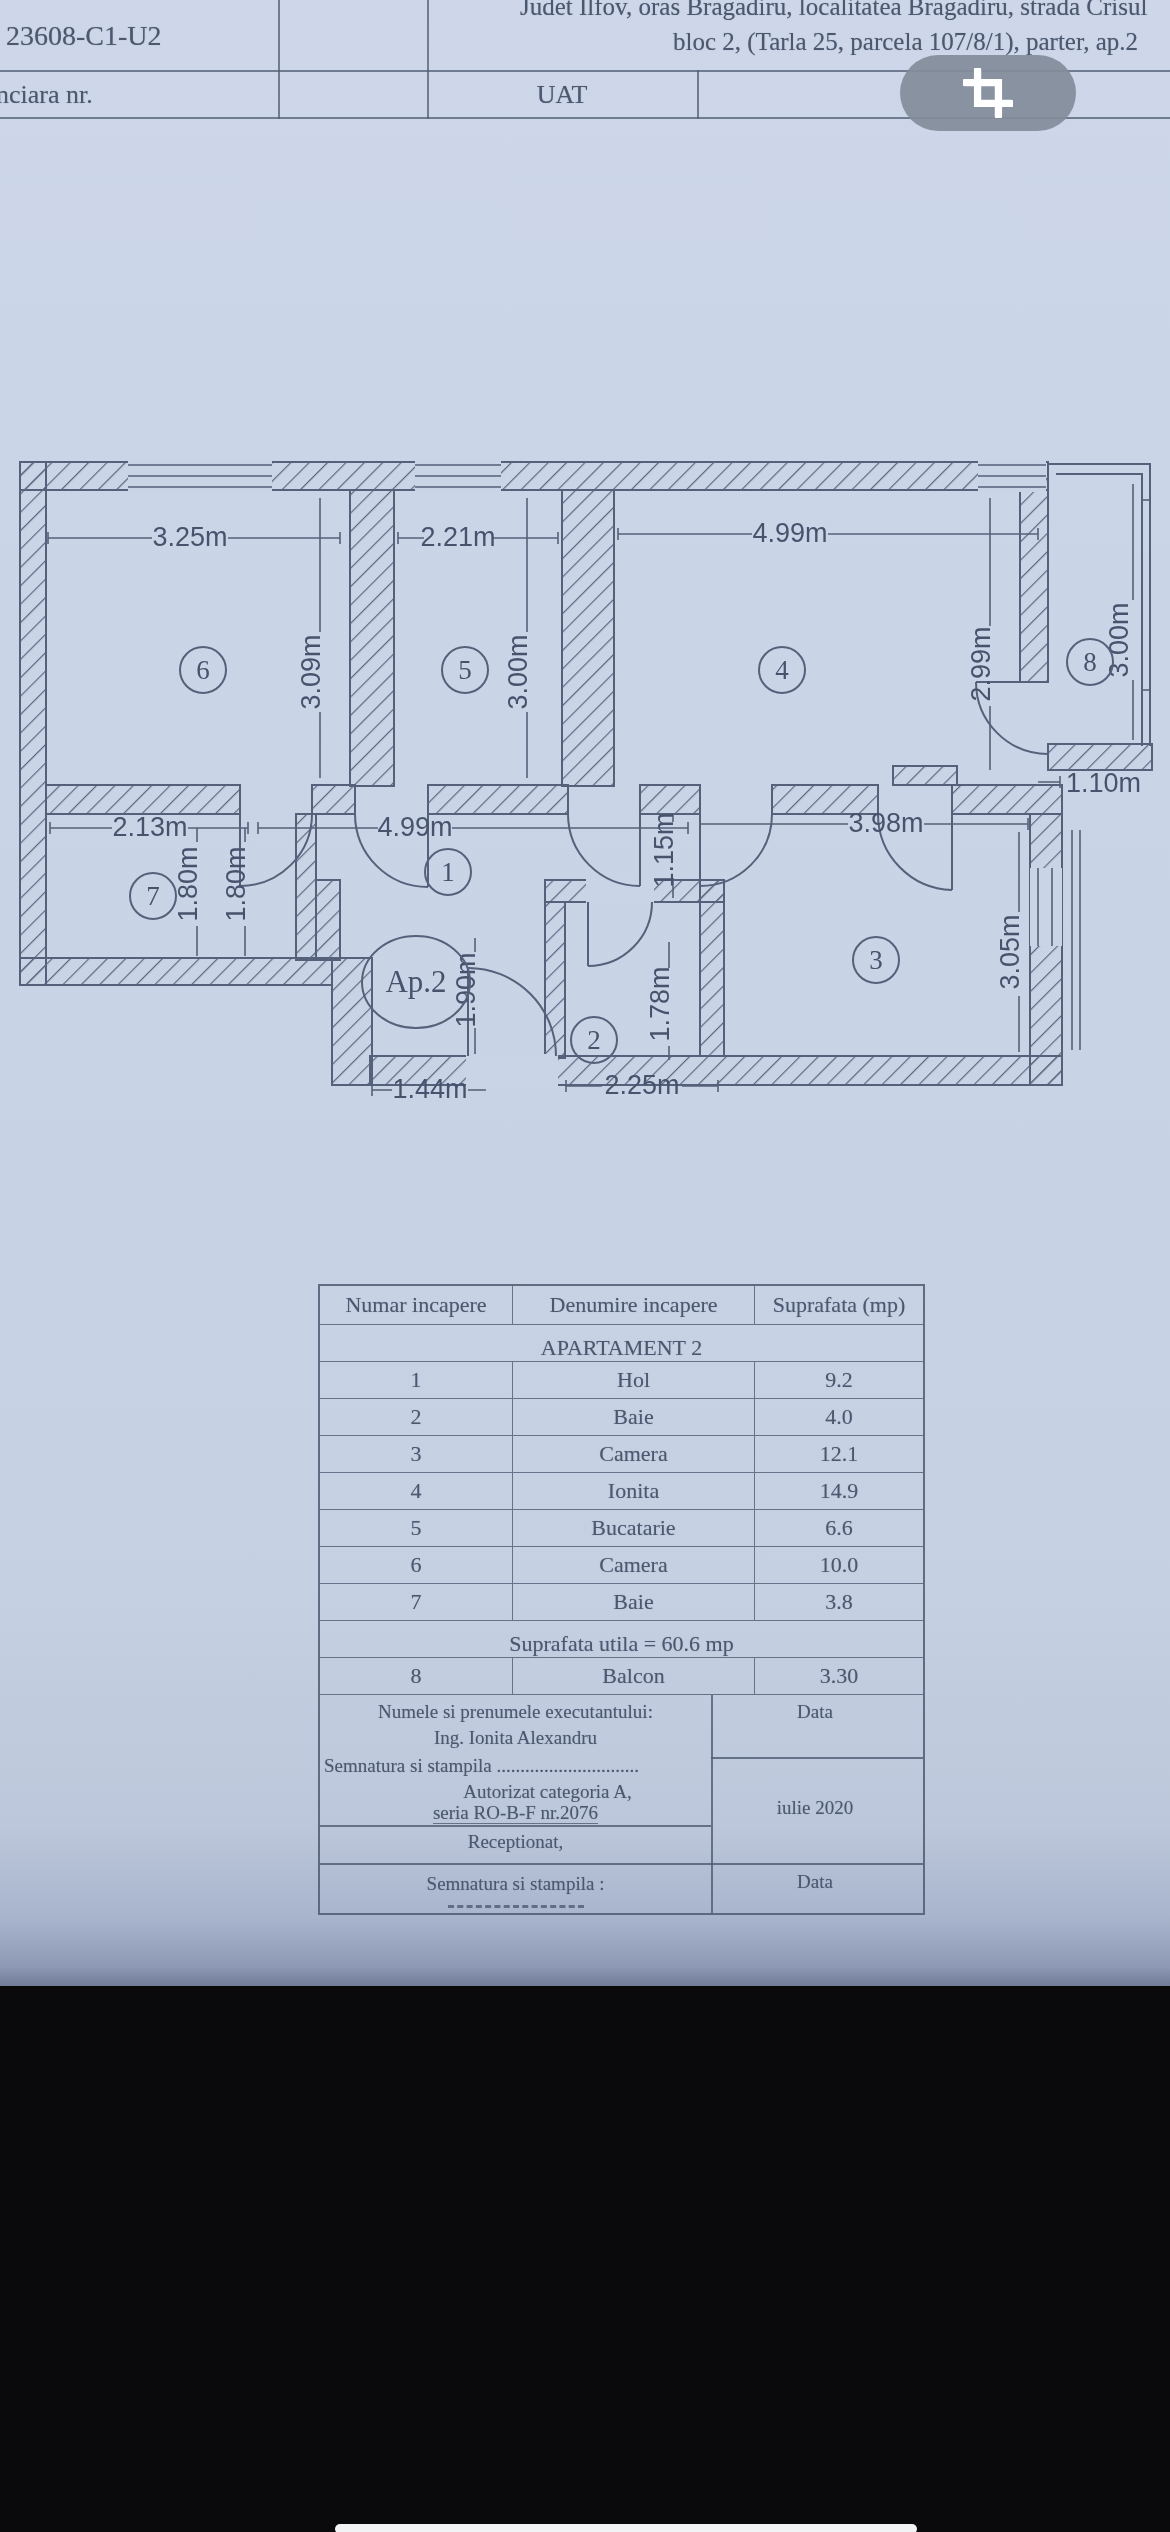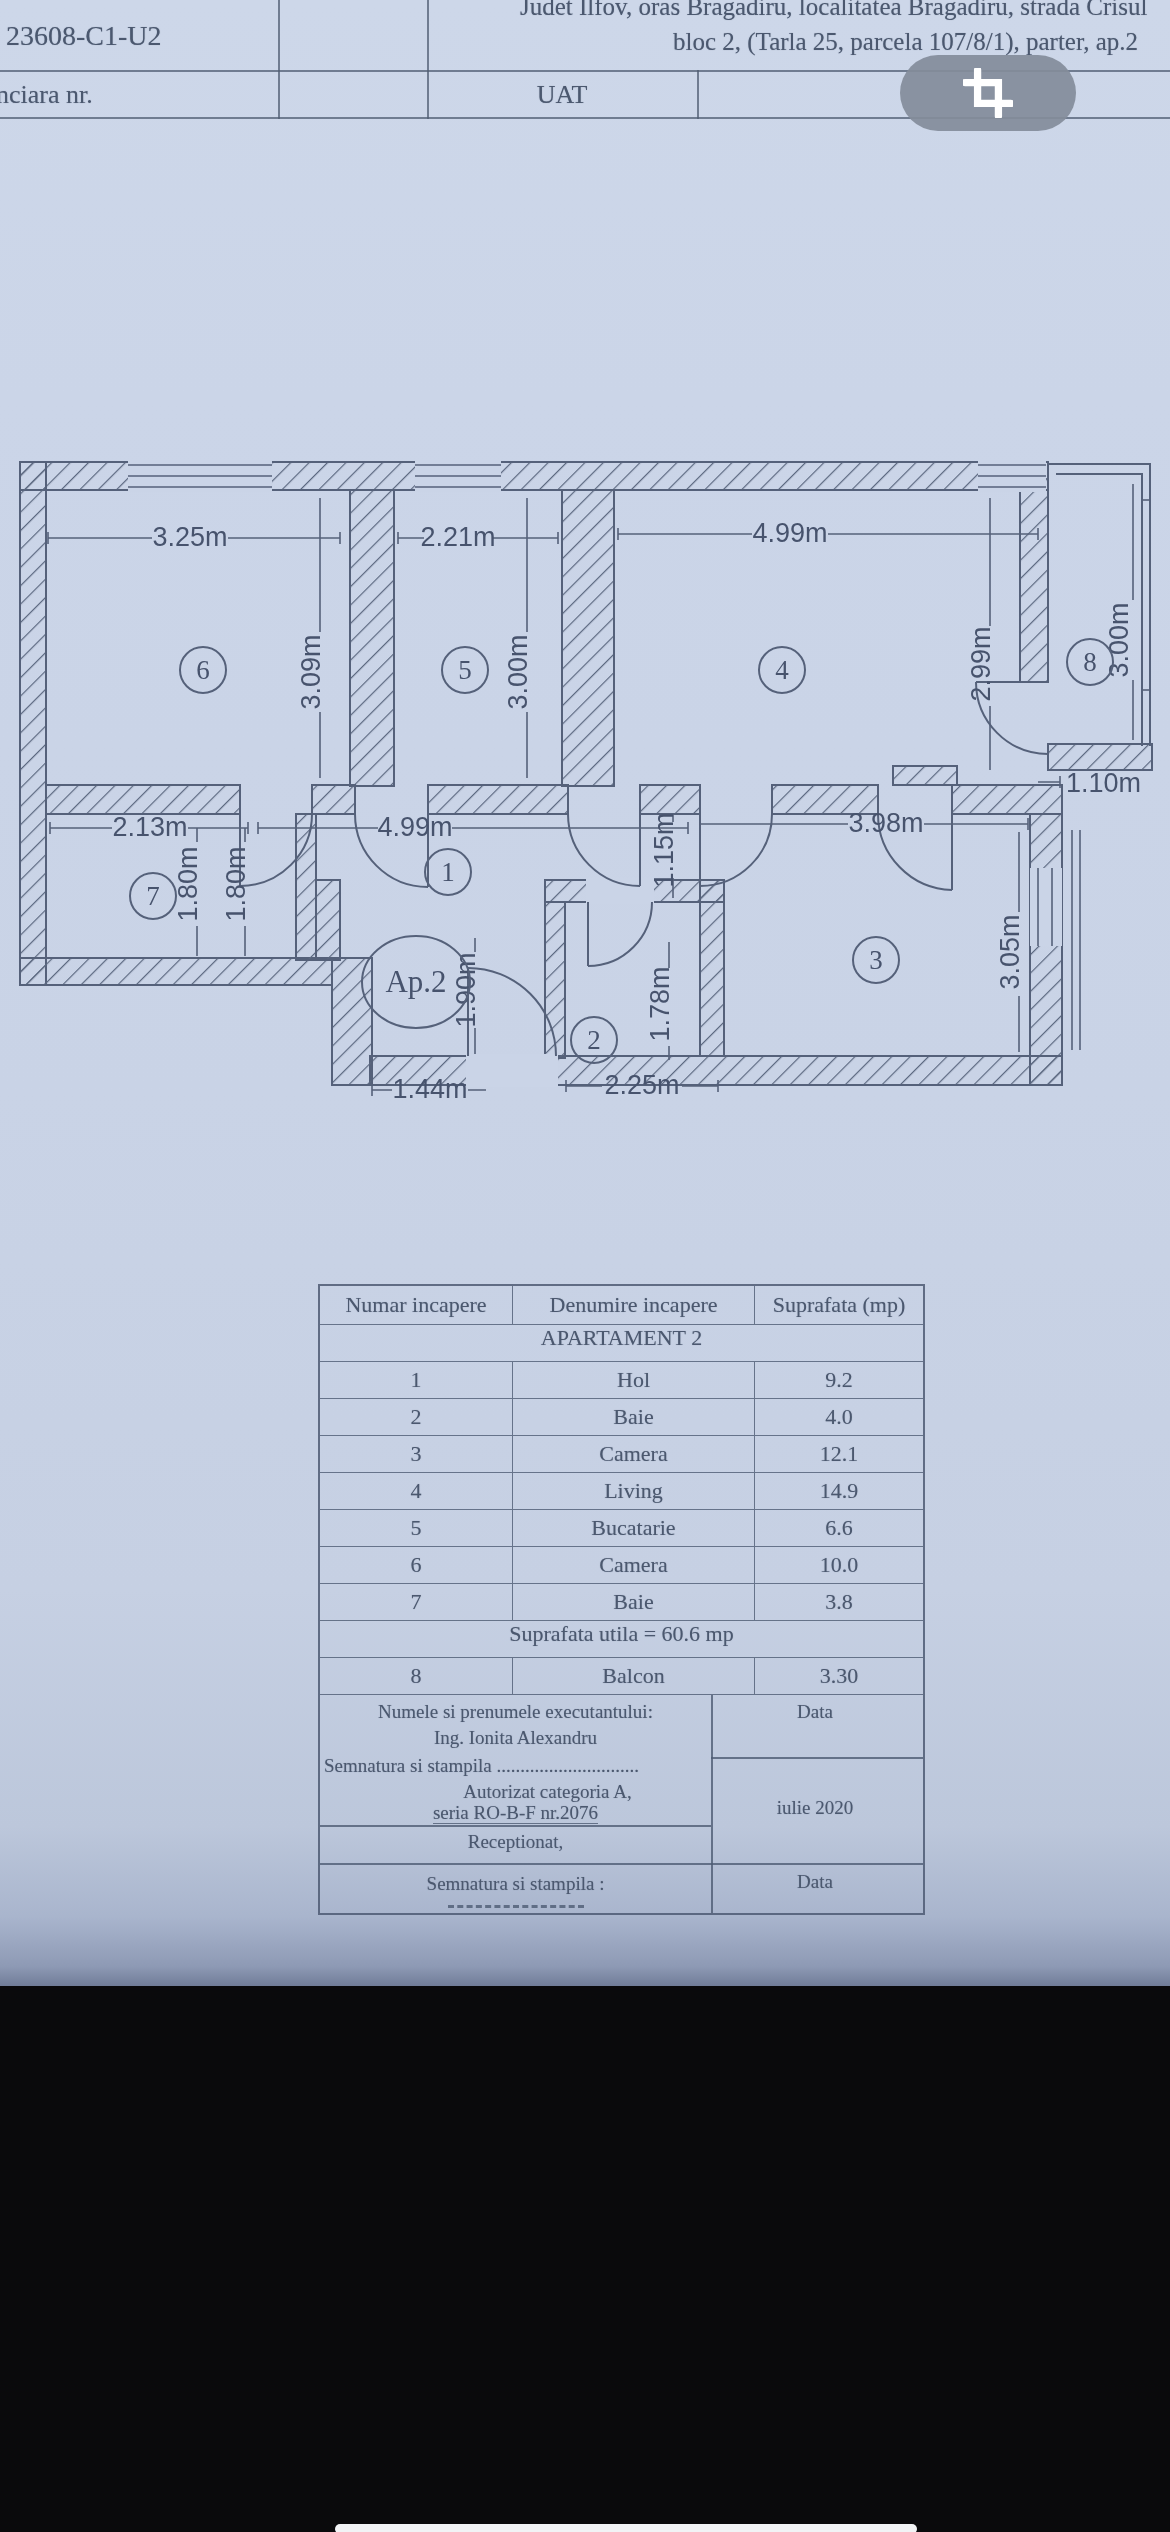--- a/index.html
+++ b/index.html
@@ -35,21 +35,21 @@
   .dln{stroke:#55617a;stroke-width:1.6;fill:none;}
   .winbg{fill:#cad4e7;stroke:none;}
   .dim{font-family:"Liberation Sans",sans-serif;font-size:27px;fill:#47536d;}
   .roomnum{font-family:"Liberation Serif",serif;font-size:27px;fill:#47536d;}
   
   .doc-table{
     position:absolute;left:318px;top:1284px;width:603px;
     border:2px solid rgba(78,91,115,.85);
     font-size:22px;color:#4b586f;text-shadow:0 0 1px rgba(75,88,111,.4);
   }
-  .tr{display:flex;border-top:1.6px solid rgba(78,91,115,.8);align-items:flex-start;}
+  .tr{display:flex;border-top:1.6px solid rgba(78,91,115,.8);align-items:flex-end;}
   .tr.first{border-top:none;}
   .td{display:flex;align-items:center;justify-content:center;height:100%;}
   .c1{width:192px;}
   .c2{width:241px;border-left:1.6px solid rgba(78,91,115,.8);}
   .c3{flex:1;border-left:1.6px solid rgba(78,91,115,.8);}
   .h36{height:36px;}
   .h38{height:38px;}
   .span-row{justify-content:center;display:flex;width:100%;}
   
   .sig{position:relative;height:218px;border-top:1.6px solid rgba(78,91,115,.8);
@@ -251,21 +251,21 @@
       <div class="td c2">Baie</div>
       <div class="td c3">4.0</div>
     </div>
     <div class="tr h36">
       <div class="td c1">3</div>
       <div class="td c2">Camera</div>
       <div class="td c3">12.1</div>
     </div>
     <div class="tr h36">
       <div class="td c1">4</div>
-      <div class="td c2">Living</div>
+      <div class="td c2">Ionita</div>
       <div class="td c3">14.9</div>
     </div>
     <div class="tr h36">
       <div class="td c1">5</div>
       <div class="td c2">Bucatarie</div>
       <div class="td c3">6.6</div>
     </div>
     <div class="tr h36">
       <div class="td c1">6</div>
       <div class="td c2">Camera</div>

